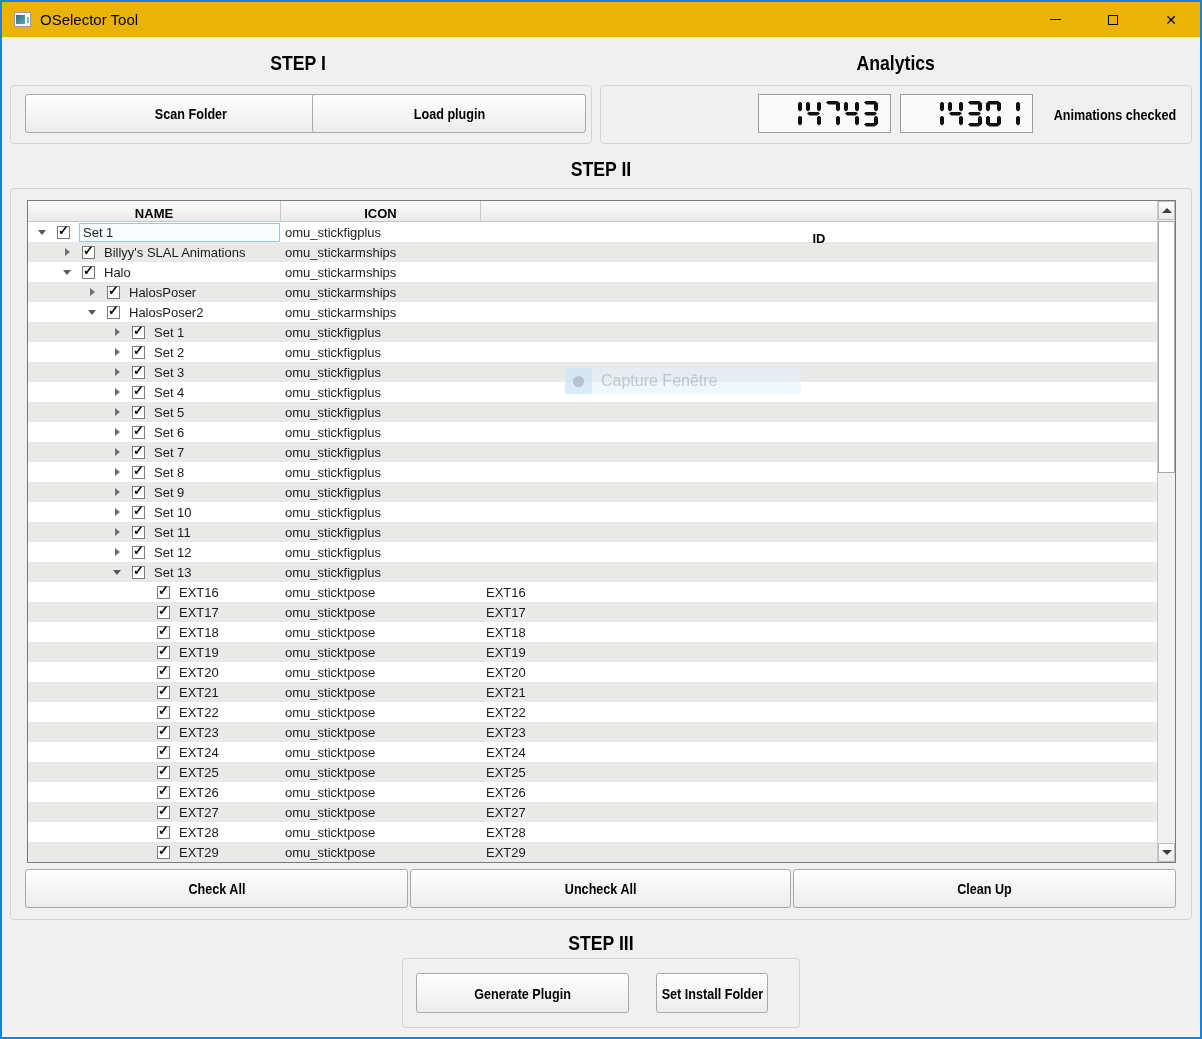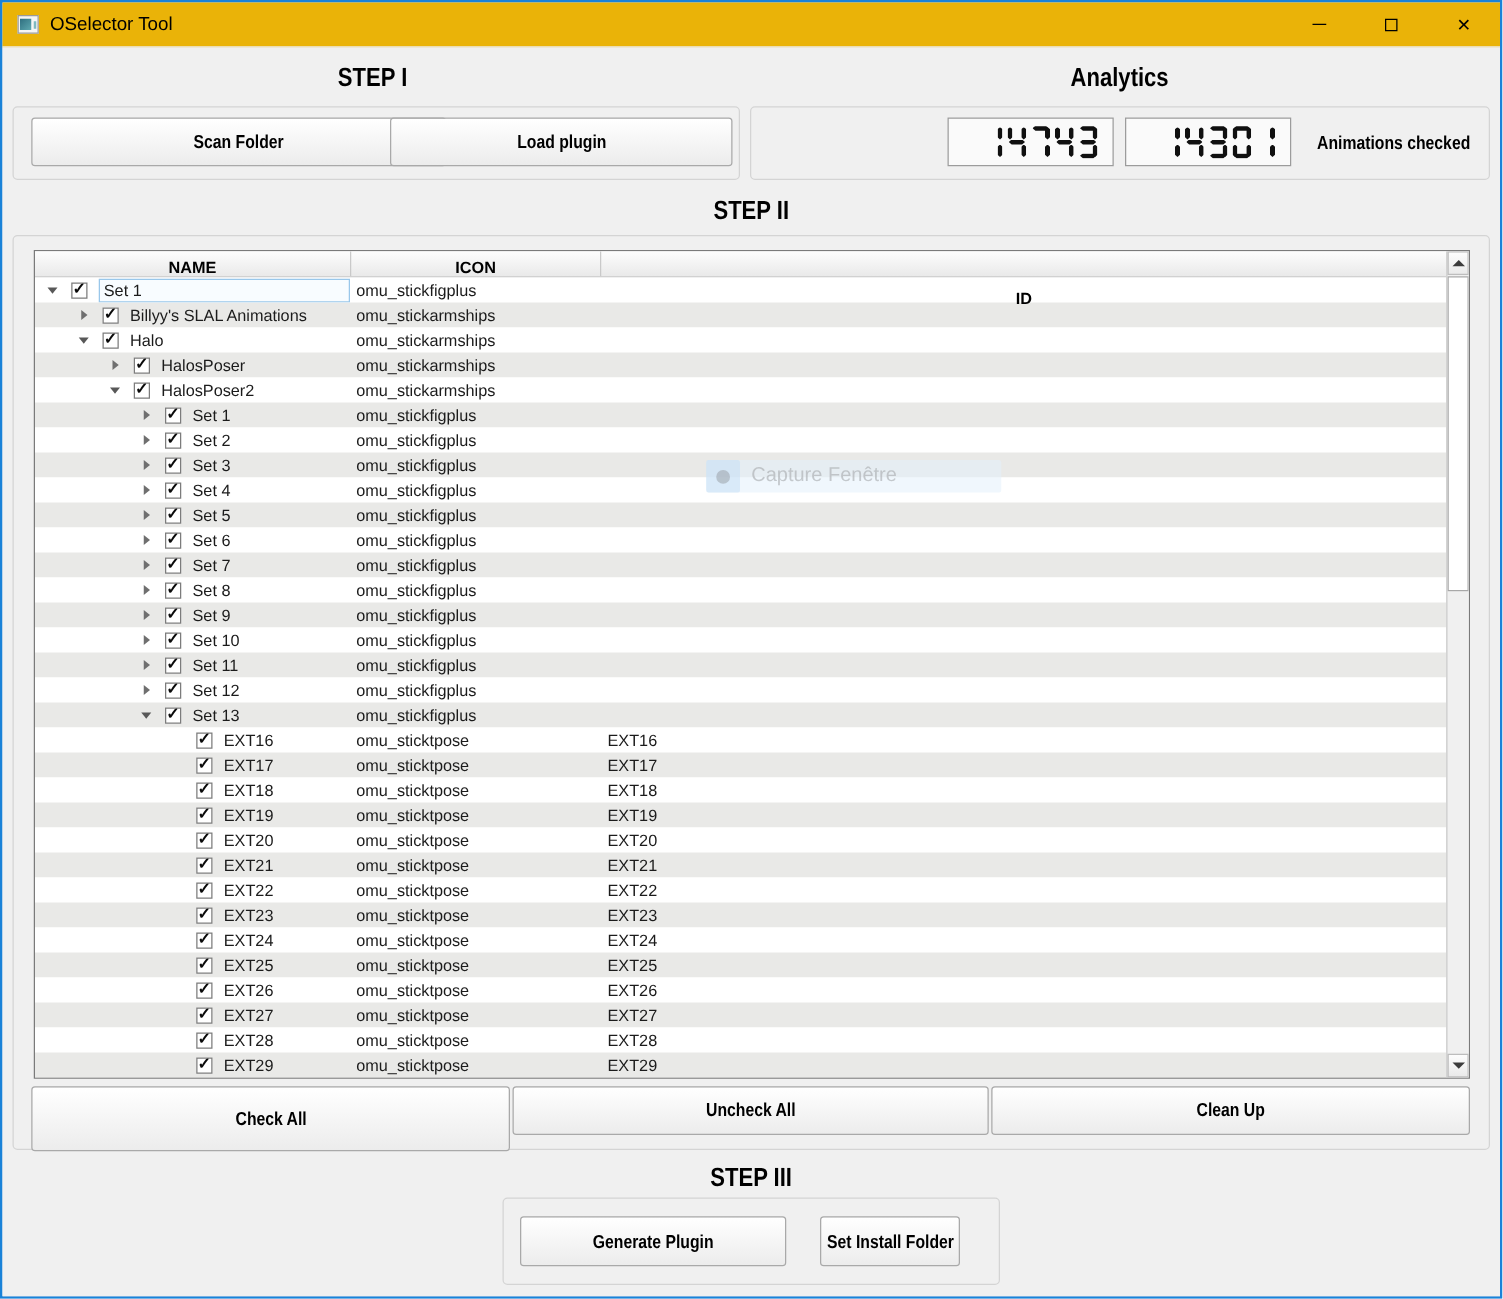--- a/index.html
+++ b/index.html
@@ -633,21 +633,21 @@
         <div class="sb-btn up">
             <div class="sb-up-glyph"></div>
           </div>
         <div class="sb-thumb"></div>
         <div class="sb-btn down">
             <div class="sb-down-glyph"></div>
           </div>
       </div>
     </div>
 
-    <div class="btn" style="left:23px; top:831px; width:383px; height:52px;">
+    <div class="btn" style="left:23px; top:831px; width:383px; height:39px;">
       <span class="cond">Check All</span>
     </div>
     <div class="btn" style="left:791px; top:831px; width:383px; height:39px;">
       <span class="cond">Clean Up</span>
     </div>
     <div class="btn" style="left:408px; top:831px; width:381px; height:39px;">
       <span class="cond">Uncheck All</span>
     </div>
 
     <div class="capture-overlay">

